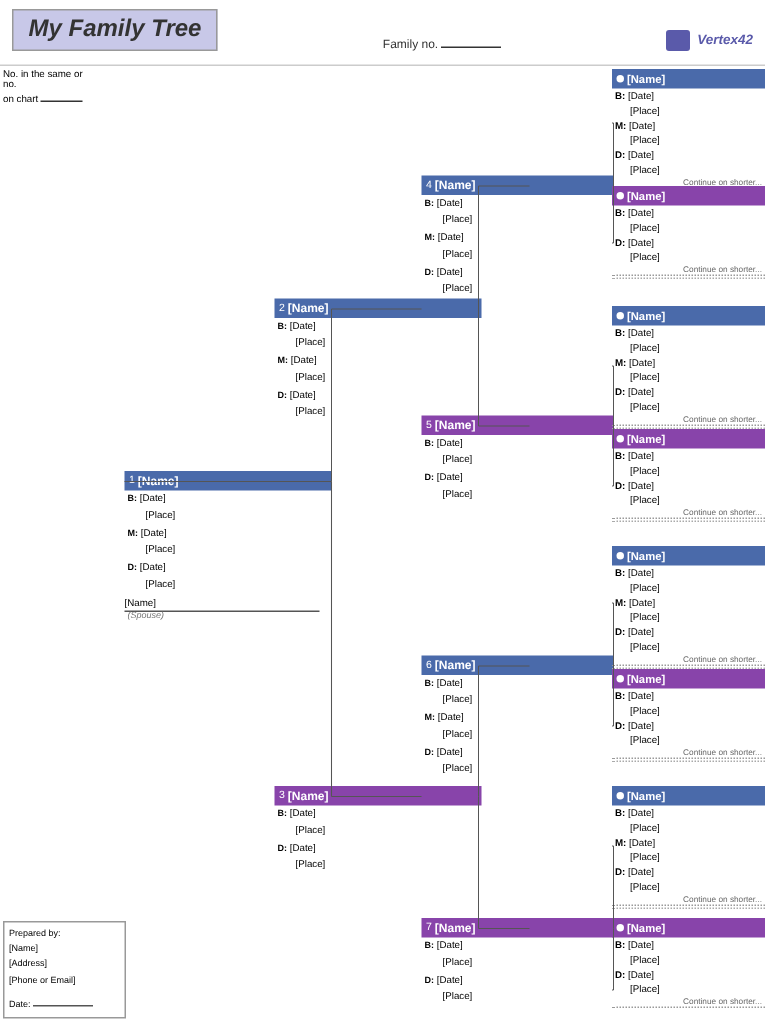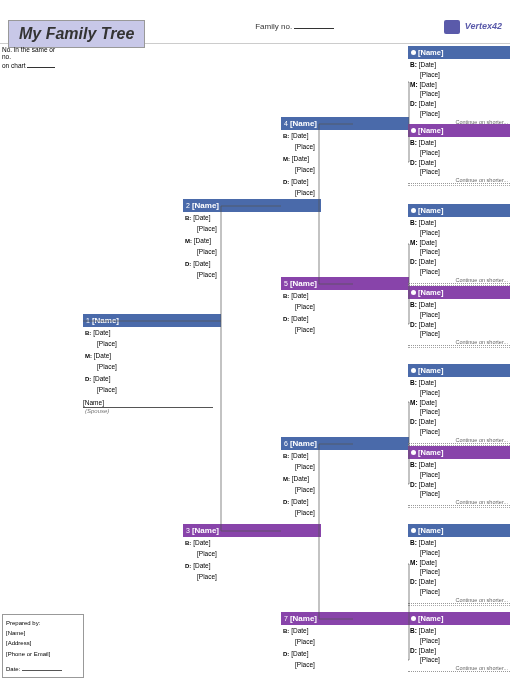--- a/index.html
+++ b/index.html
@@ -9,23 +9,23 @@
       font-family: Arial, sans-serif;
       font-size: 7px;
       background: #fff;
       overflow: hidden;
       position: relative;
     }
 
     
     .header {
       display: flex;
-      align-items: flex-start;
+      align-items: flex-end;
       justify-content: space-between;
-      padding: 20px 8px;
+      padding: 9px 8px;
       border-bottom: 1px solid #ccc;
       height: 44px;
     }
     .title-box {
       background: #c8c8e8;
       padding: 4px 10px;
       font-size: 16px;
       font-style: italic;
       font-weight: bold;
       color: #333;

